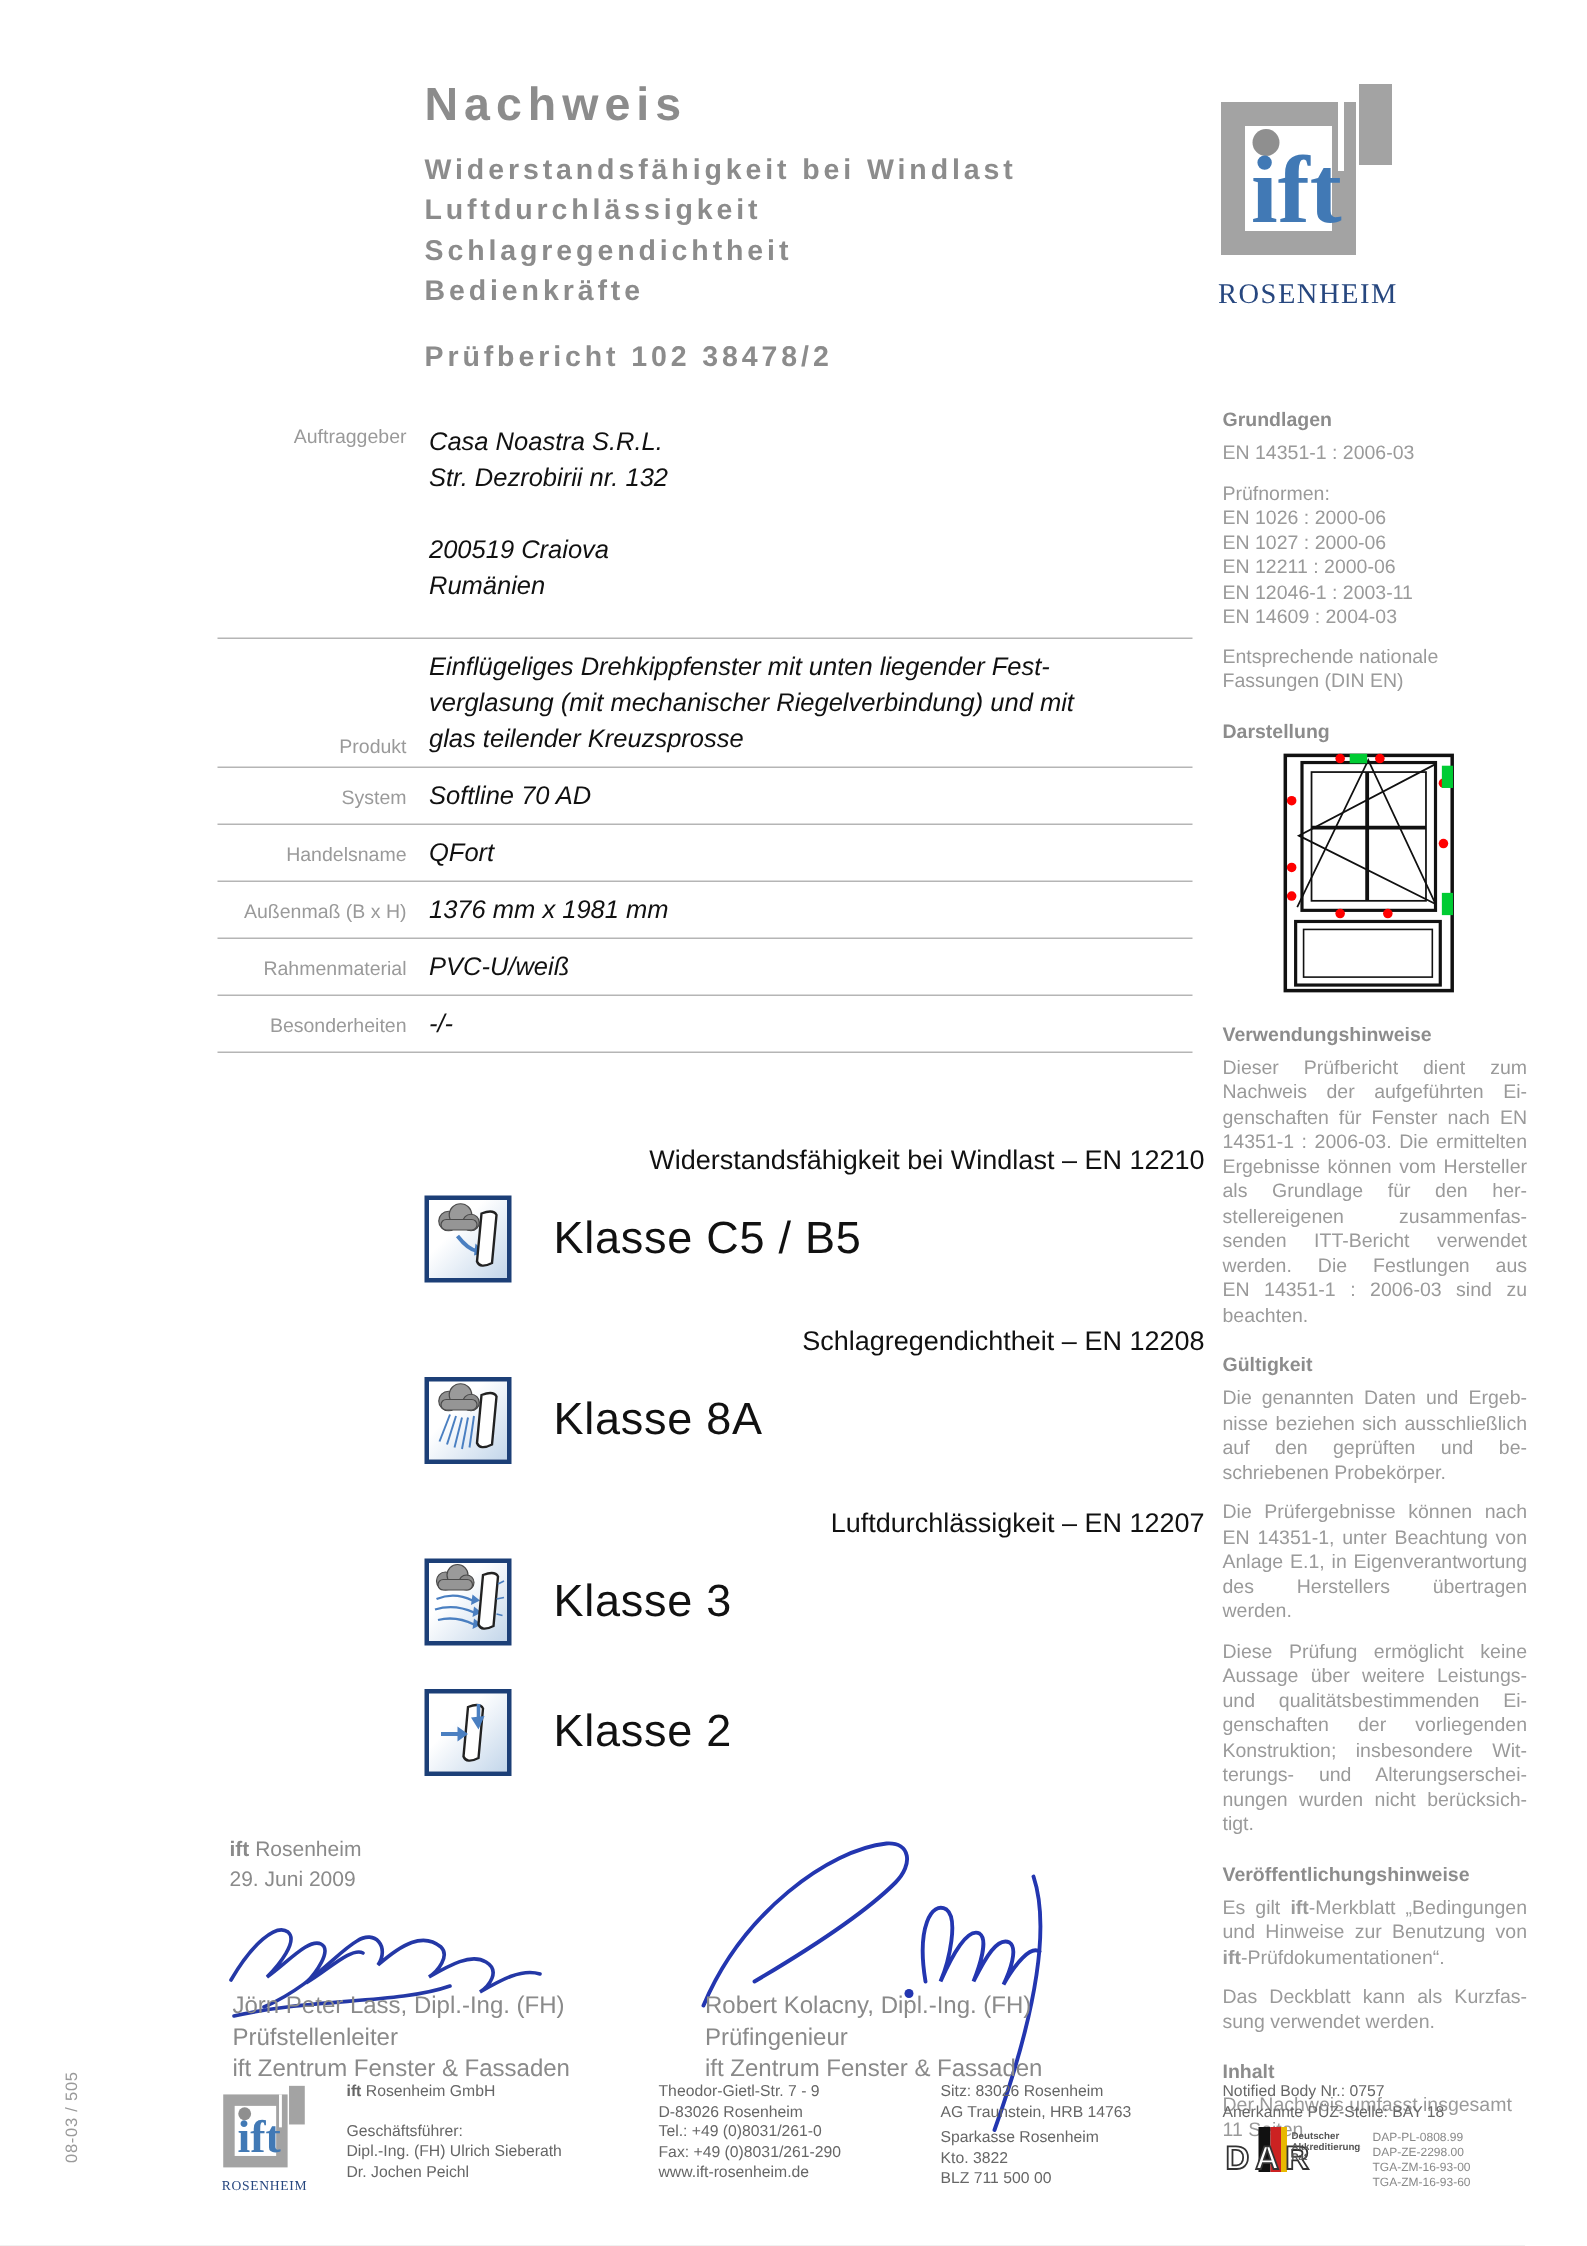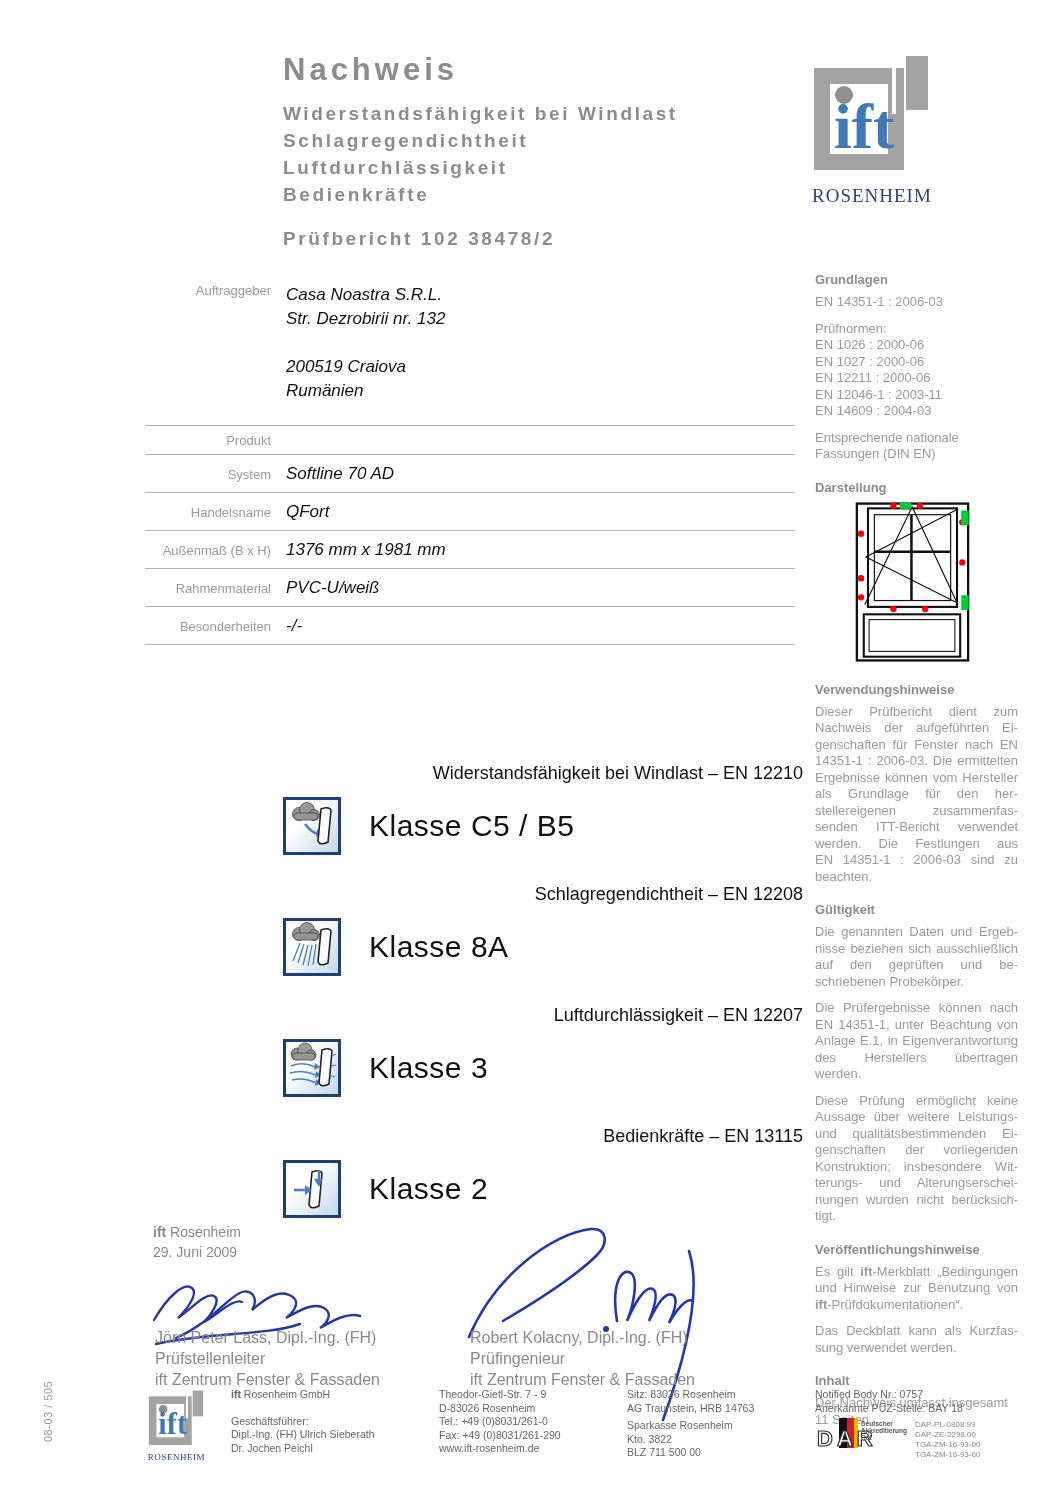--- a/index.html
+++ b/index.html
@@ -78,22 +78,22 @@
 </head>
 <body>
 
 <div class="page">
 
   <div class="doc-code">08-03 / 505</div>
 
   <div class="header-title">
     <div class="big">Nachweis</div>
     <div class="sub">Widerstandsfähigkeit bei Windlast</div>
+    <div class="sub">Luftdurchlässigkeit</div>
     <div class="sub">Schlagregendichtheit</div>
-    <div class="sub">Luftdurchlässigkeit</div>
     <div class="sub">Bedienkräfte</div>
   </div>
   <div class="report-no">Prüfbericht 102 38478/2</div>
 
   <div class="logo-top">
     <svg width="130" height="165" viewBox="0 0 130 165">
       <rect x="8" y="16" width="90" height="102" fill="#a3a3a3"></rect>
       <rect x="24" y="32" width="58" height="70" fill="#ffffff"></rect>
       <rect x="86" y="16" width="4" height="46" fill="#ffffff"></rect>
       <rect x="100" y="4" width="22" height="54" fill="#a3a3a3"></rect>
@@ -107,20 +107,23 @@
     <div class="irow tall">
       <div class="ilabel">Auftraggeber</div>
       <div class="ivalue">Casa Noastra S.R.L.
 Str. Dezrobirii nr. 132
 
 200519 Craiova
 Rumänien</div>
     </div>
     <div class="irow bottom">
       <div class="ilabel">Produkt</div>
+      <div class="ivalue">Einflügeliges Drehkippfenster mit unten liegender Fest-
+verglasung (mit mechanischer Riegelverbindung) und mit
+glas teilender Kreuzsprosse</div>
     </div>
     <div class="irow">
       <div class="ilabel">System</div>
       <div class="ivalue">Softline 70 AD</div>
     </div>
     <div class="irow">
       <div class="ilabel">Handelsname</div>
       <div class="ivalue">QFort</div>
     </div>
     <div class="irow">
@@ -205,21 +208,20 @@
               <line x1="45" y1="24" x2="50" y2="23"></line>
               <line x1="45" y1="34" x2="49" y2="35"></line>
             </g>
           </svg>
         </div>
         <div class="klasse">Klasse 3</div>
       </div>
     </div>
 
     <div class="result">
-      <div class="rhead">Bedienkräfte – EN 13115</div>
       <div class="rrow">
         <div class="picto">
           <svg width="52" height="52" viewBox="0 0 52 52">
             <path d="M26 9 q8 -3 10 1 l-3 33 q-8 4 -10 -1 z" fill="#ffffff" stroke="#222222" stroke-width="1.6"></path>
             <line x1="8" y1="27" x2="20" y2="27" stroke="#4a7fc1" stroke-width="2.6"></line>
             <polygon points="19,22 26,27 19,32" fill="#4a7fc1"></polygon>
             <line x1="33" y1="7" x2="33" y2="17" stroke="#4a7fc1" stroke-width="2.4"></line>
             <polygon points="28,16 33,24 37,15" fill="#4a7fc1"></polygon>
           </svg>
         </div>

